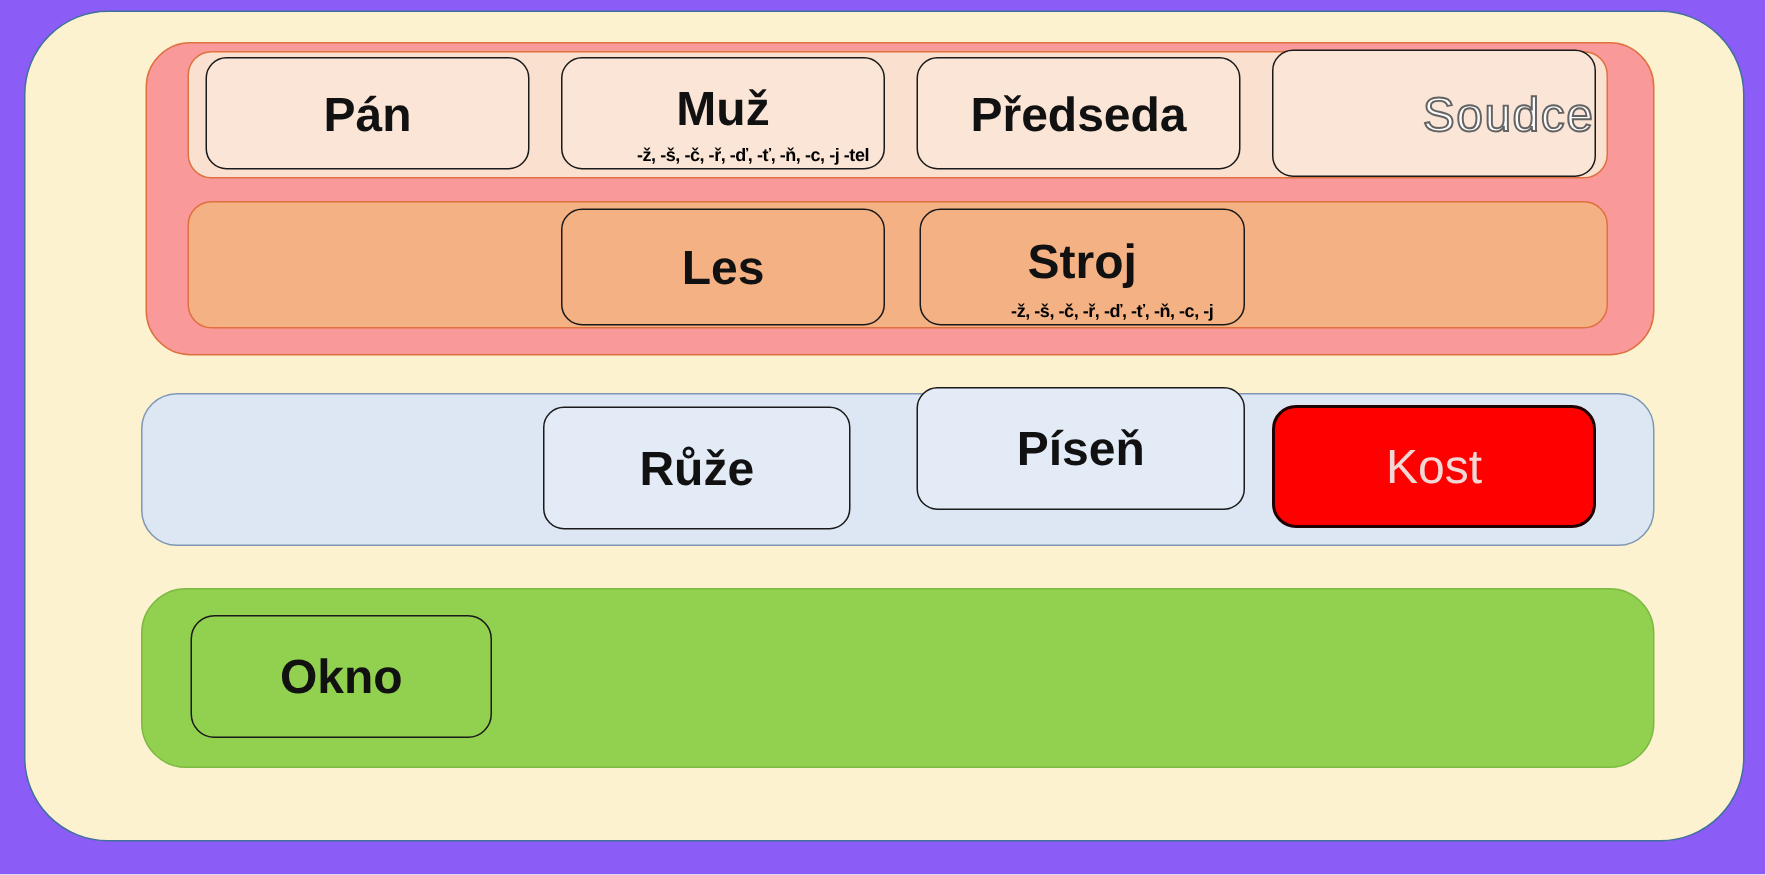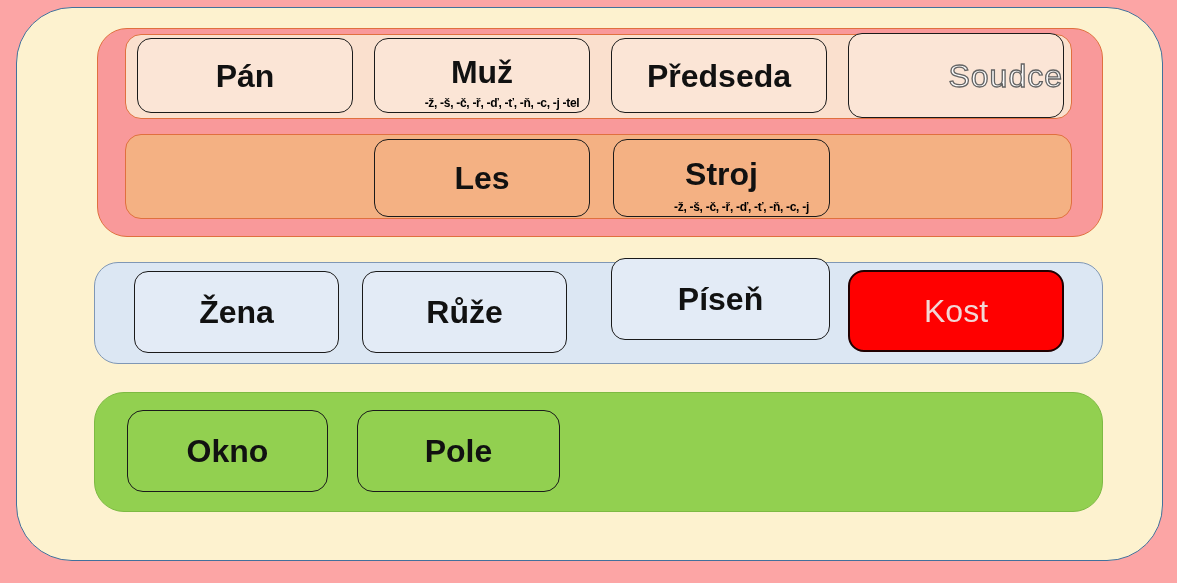--- a/index.html
+++ b/index.html
@@ -1,17 +1,17 @@
 <!DOCTYPE html>
 <html><head>
 <meta charset="utf-8">
 <style>
   html,body{margin:0;padding:0;background:#ffffff;}
   .canvas{
-    position:relative;width:1177px;height:583px;background:#fca5a5;
+    position:relative;width:1177px;height:583px;background:#8b5cf6;
     font-family:"Liberation Sans", sans-serif;overflow:hidden;
   }
   .abs{position:absolute;box-sizing:border-box;}
   .outer{
     left:16px;top:7px;width:1147px;height:554px;border-radius:56px;
     background:#FDF2CF;border:1.5px solid #41719C;
   }
   .pink-wrap{
     left:97px;top:28px;width:1006px;height:209px;border-radius:30px;
     background:#F9999A;border:1.5px solid #E0703F;
@@ -87,40 +87,34 @@
     <span class="lbl">Les</span>
   </div>
 
   <div class="abs box orangebox has-sub" style="left:613px;top:139px;width:217px;height:78px;">
     <span class="lbl">Stroj</span>
     <span class="sub">-ž, -š, -č, -ř, -ď, -ť, -ň, -c, -j</span>
   </div>
 
   <div class="abs band-fem"></div>
 
-  <div class="abs box bluebox" style="left:134px;top:271px;width:205px;height:82px;">
-    <span class="lbl">Žena</span>
-  </div>
 
   <div class="abs box bluebox" style="left:362px;top:271px;width:205px;height:82px;">
     <span class="lbl">Růže</span>
   </div>
 
   <div class="abs box bluebox" style="left:611px;top:258px;width:219px;height:82px;">
     <span class="lbl">Píseň</span>
   </div>
 
   <div class="abs box redbox" style="left:848px;top:270px;width:216px;height:82px;">
     <span class="lbl">Kost</span>
   </div>
 
   <div class="abs band-neu"></div>
 
   <div class="abs box greenbox" style="left:127px;top:410px;width:201px;height:82px;">
     <span class="lbl">Okno</span>
   </div>
 
-  <div class="abs box greenbox" style="left:357px;top:410px;width:203px;height:82px;">
-    <span class="lbl">Pole</span>
-  </div>
 
 
 </div>
 
 </body></html>

